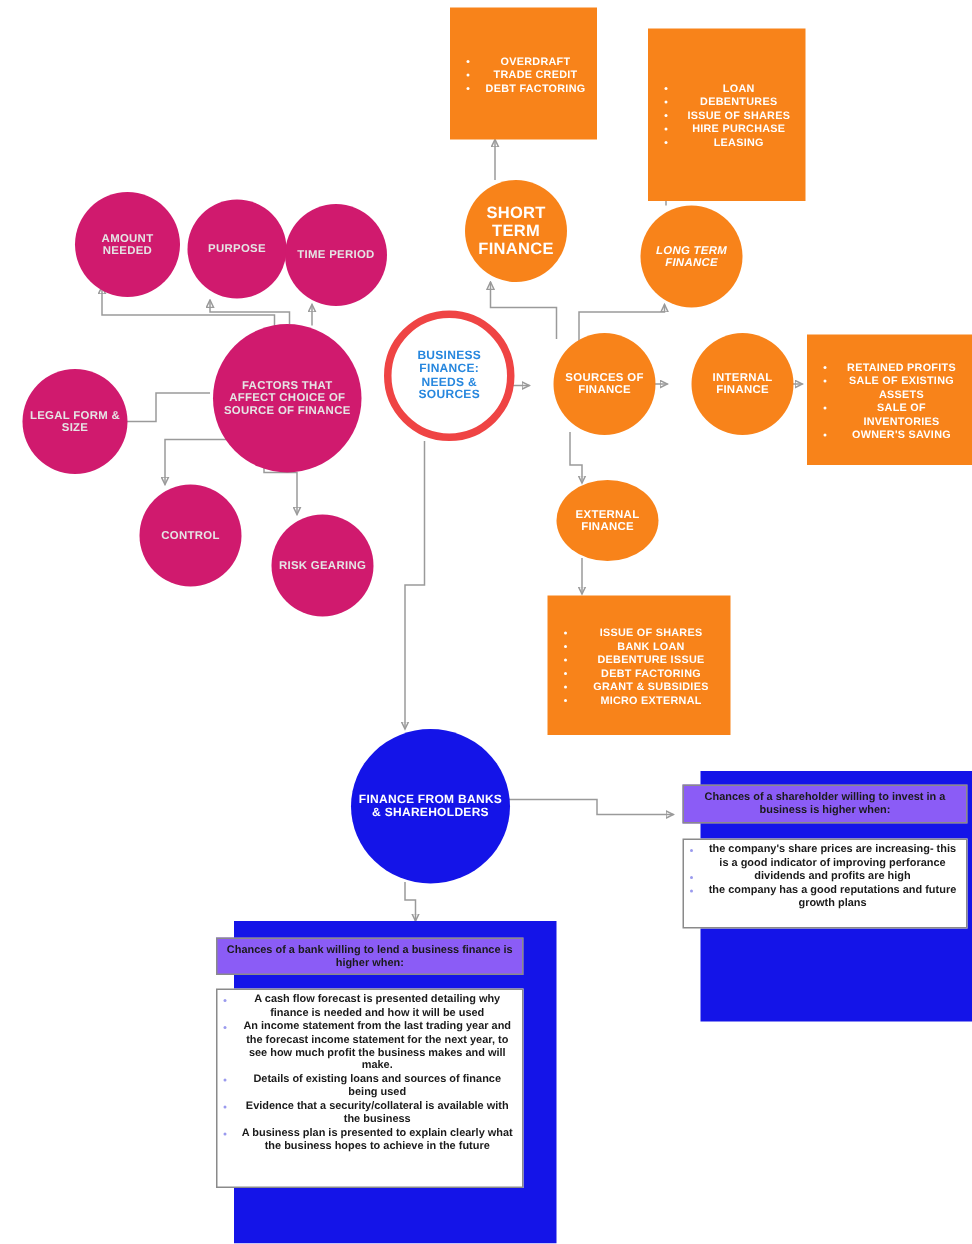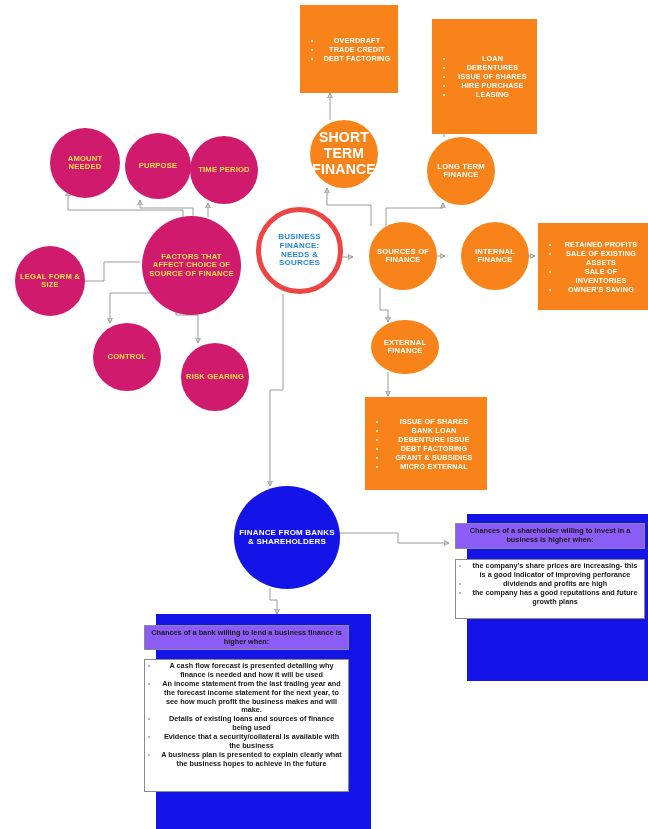--- a/index.html
+++ b/index.html
@@ -6,21 +6,21 @@
   html,body{margin:0;padding:0;background:#ffffff;}
   body{width:648px;height:829px;position:relative;overflow:hidden;
        font-family:"Liberation Sans","DejaVu Sans",sans-serif;}
   #stage{position:absolute;left:0;top:0;width:648px;height:829px;}
 
   .node{position:absolute;box-sizing:border-box;display:flex;
         align-items:center;justify-content:center;text-align:center;margin-left:17px;}
 
   
   .circ{border-radius:50%;}
-  .magenta{background:#D01A6E;color:#fde047;}
+  .magenta{background:#D01A6E;color:#e5e5e5;}
   .orange{background:#F8831A;color:#ffffff;}
   .bluecirc{background:#1414E8;color:#ffffff;}
   .center{background:#ffffff;border:5px solid #ef4444;color:#2787DE;}
 
   .circ .lbl{font-weight:bold;line-height:1.12;letter-spacing:.2px;
              padding:0 4px;}
 
   
   .obox{background:#F8831A;color:#ffffff;}
   .obox ul{margin:0;padding:0 6px 0 22px;list-style:disc;}
@@ -184,24 +184,24 @@
     <span class="lbl" style="font-size:7.6px;">CONTROL</span>
   </div>
   <div class="node circ magenta" style="left:164px;top:343px;width:68px;height:68px;">
     <span class="lbl" style="font-size:7.6px;">RISK GEARING</span>
   </div>
   <div class="node circ magenta" style="left:125px;top:216px;width:99px;height:99px;">
     <span class="lbl" style="font-size:7.6px;">FACTORS THAT AFFECT CHOICE OF SOURCE OF FINANCE</span>
   </div>
 
   <div class="node circ orange" style="left:293px;top:120px;width:68px;height:68px;">
-    <span class="lbl" style="font-size:14px;">SHORT TERM FINANCE</span>
+    <span class="lbl" style="font-size:11px;">SHORT TERM FINANCE</span>
   </div>
   <div class="node circ orange" style="left:410px;top:137px;width:68px;height:68px;">
-    <span class="lbl" style="font-size:7.6px;">LONG TERM FINANCE</span>
+    <span class="lbl" style="font-size:7.6px;font-style:italic;">LONG TERM FINANCE</span>
   </div>
   <div class="node circ orange" style="left:352px;top:222px;width:68px;height:68px;">
     <span class="lbl" style="font-size:7.6px;">SOURCES OF FINANCE</span>
   </div>
   <div class="node circ orange" style="left:444px;top:222px;width:68px;height:68px;">
     <span class="lbl" style="font-size:7.6px;">INTERNAL FINANCE</span>
   </div>
   <div class="node circ orange" style="left:354px;top:320px;width:68px;height:54px;">
     <span class="lbl" style="font-size:7.6px;">EXTERNAL FINANCE</span>
   </div>

